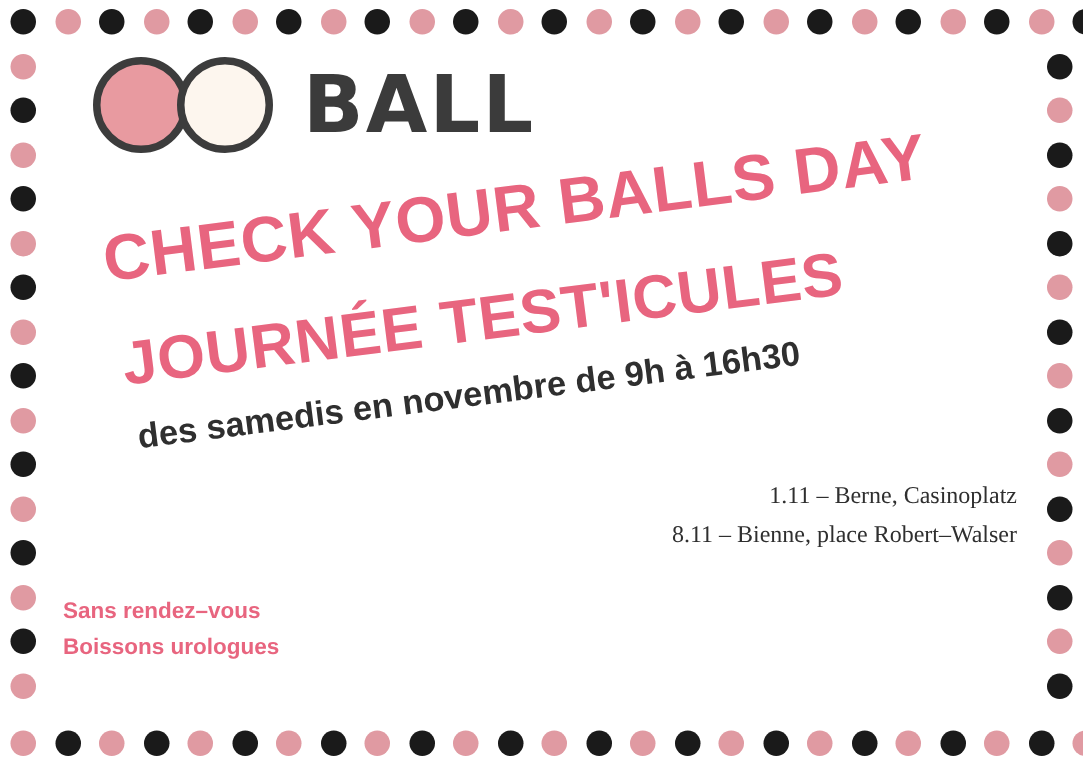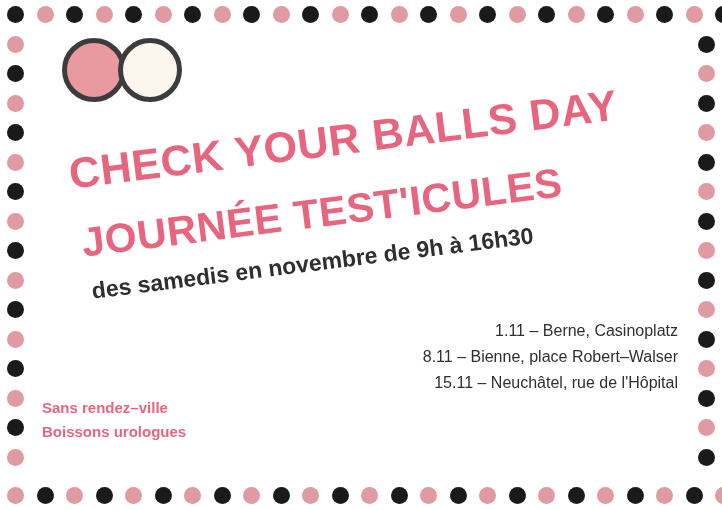--- a/index.html
+++ b/index.html
@@ -134,21 +134,21 @@
 
   
   #dates-block {
     position: absolute;
     right: 44px;
     top: 318px;
     color: #2f2f2f;
     font-size: 16px;
     line-height: 1.62;
     text-align: right;
-    font-family: Liberation Sans, sans-serif;
+    font-family: Liberation Serif, serif;
   }
   .date-line {
     white-space: nowrap;
   }
 </style>
 </head>
 <body>
 
 <div id="poster">
 
@@ -234,33 +234,33 @@
       <div class="dot" style="left: 698px; top: 419px; width: 17px; height: 17px; background: rgb(224, 154, 162);"></div>
       <div class="dot" style="left: 698px; top: 448.5px; width: 17px; height: 17px; background: rgb(26, 26, 26);"></div>
     </div>
 
   <div id="logo-block">
     <div id="logo-balls">
       <div id="ball-left"></div>
       <div id="ball-right"></div>
     </div>
     <div id="logo-text">
+      <div id="logo-line2">BALL</div>
     </div>
   </div>
 
   <div id="headline-block">
     <div id="headline-1">CHECK YOUR BALLS DAY</div>
     <div id="headline-2">JOURNÉE  TEST'ICULES</div>
     <div id="headline-3">des samedis en novembre de 9h à 16h30</div>
   </div>
 
   <div id="info-block">
-    <div>Sans rendez–ville</div>
+    <div>Sans rendez–vous</div>
     <div>Boissons urologues</div>
   </div>
 
   <div id="dates-block">
     <div class="date-line">1.11 – Berne, Casinoplatz</div>
     <div class="date-line">8.11 – Bienne, place Robert–Walser</div>
-    <div class="date-line">15.11 – Neuchâtel, rue de l'Hôpital</div>
   </div>
 
 </div>
 
 </body></html>

